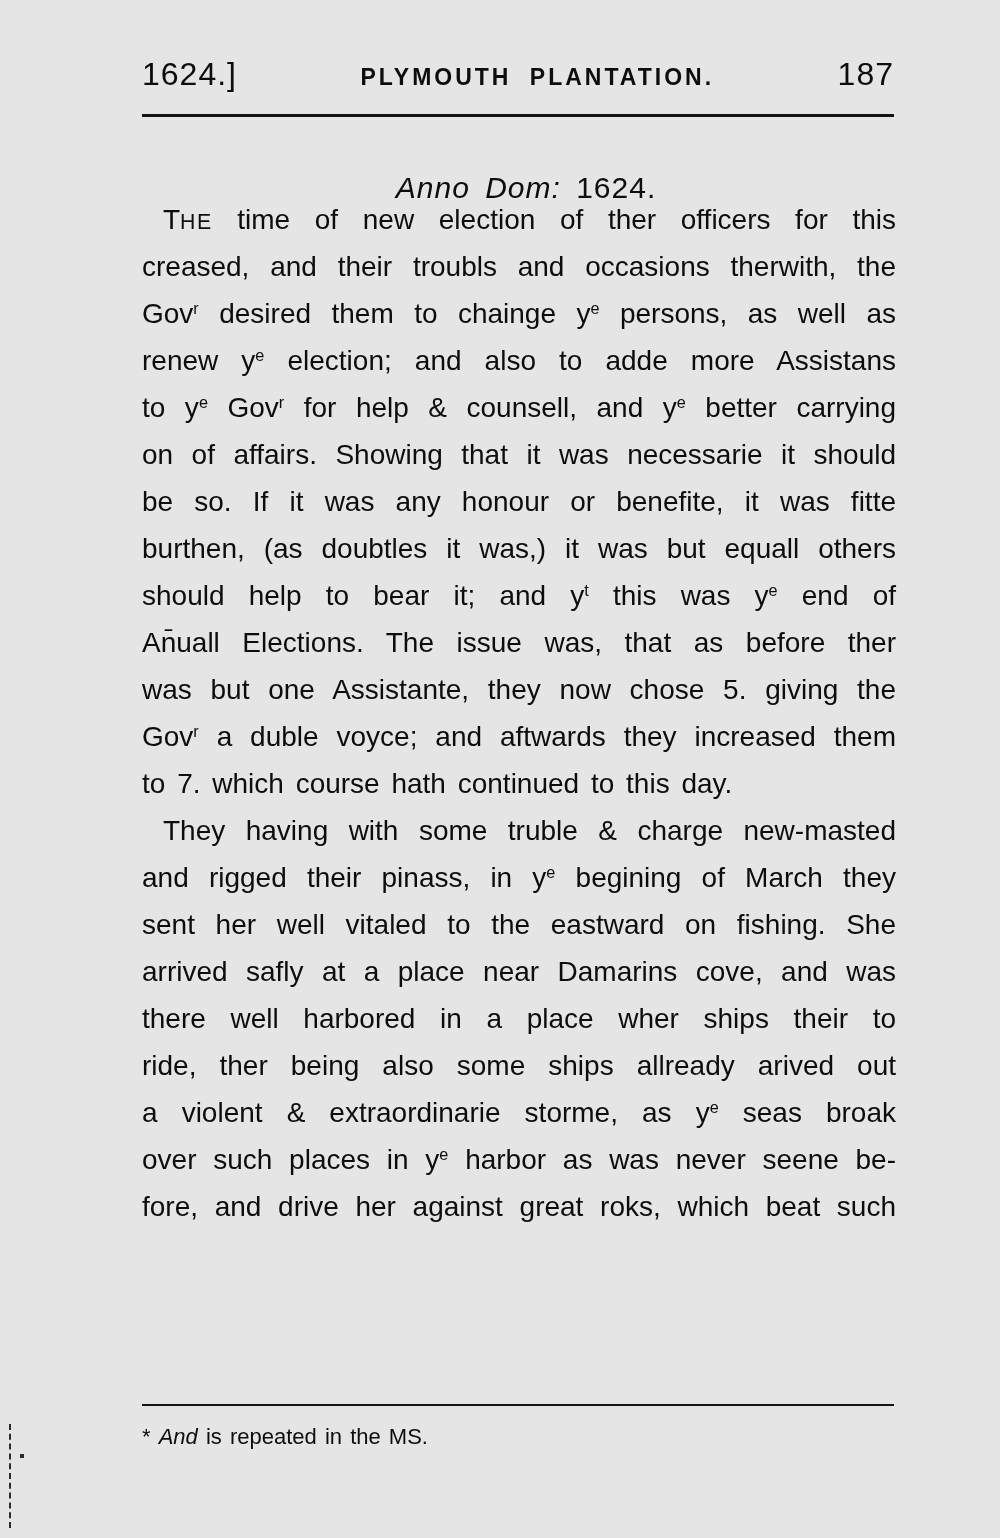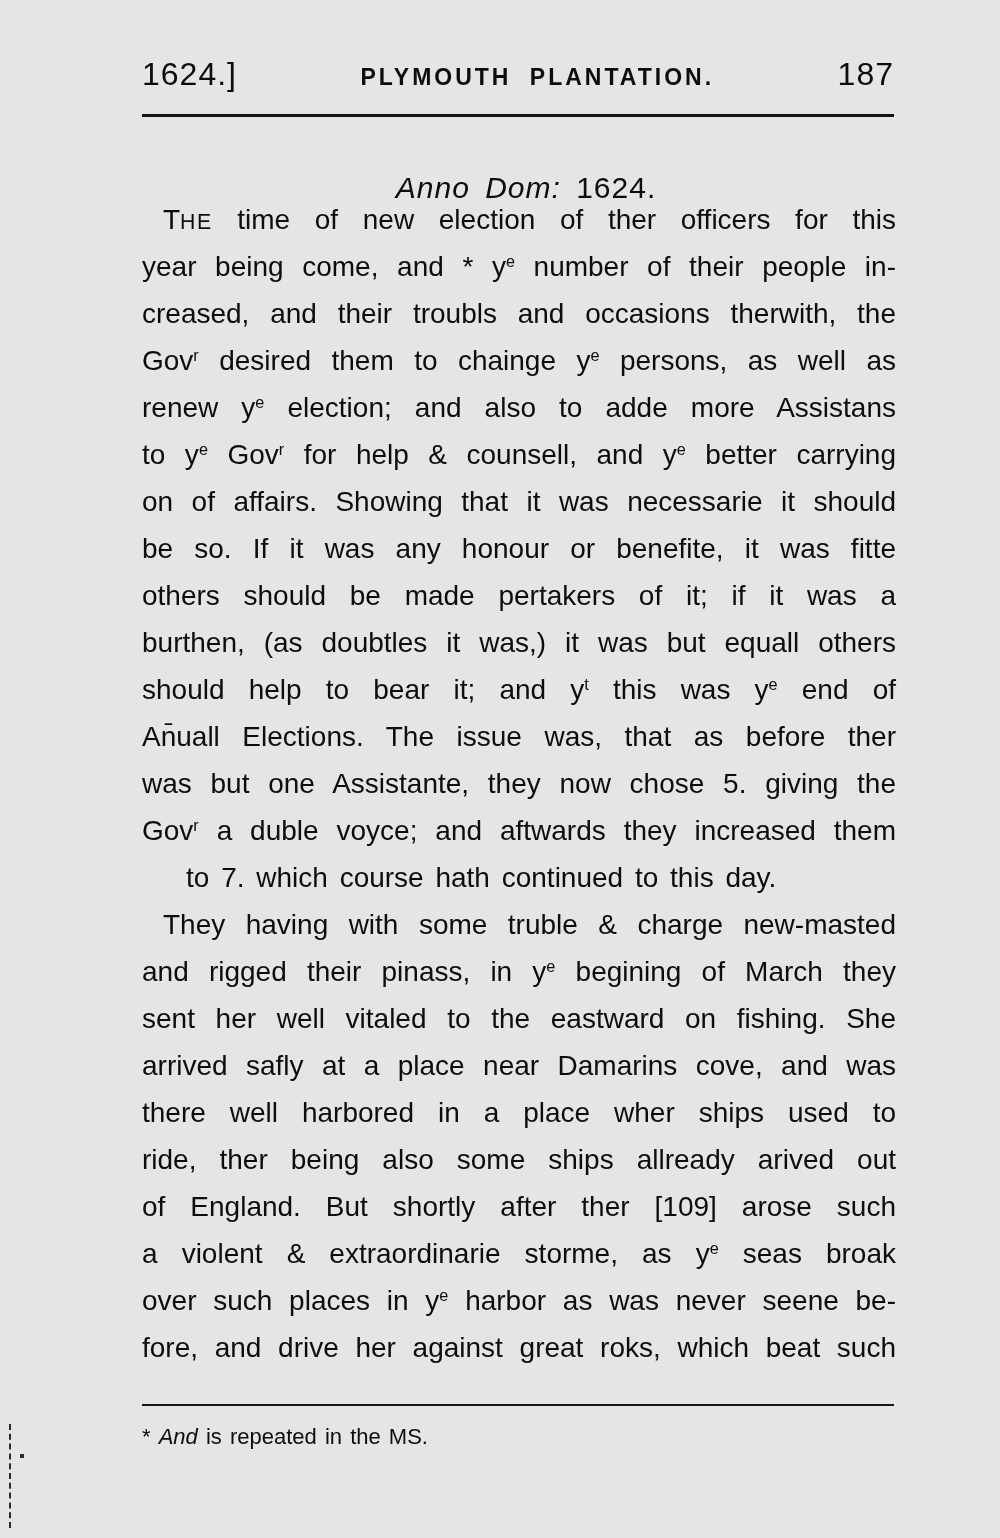--- a/index.html
+++ b/index.html
@@ -66,21 +66,20 @@
     word-spacing: 4px;
   }
   .line {
     height: 47px;
     text-align: justify;
     text-align-last: justify;
   }
   .line.unjustified {
     text-align: center;
     text-align-last: left;
-    margin-left: 44px;
   }
   .line.indent {
     text-indent: 21px;
   }
   .line sup {
     font-size: 58%;
     line-height: 0;
     vertical-align: 0.55em;
   }
   .sc {
@@ -134,41 +133,38 @@
     <span class="h-title">PLYMOUTH PLANTATION.</span>
     <span class="h-side">187</span>
   </header>
 
   <div class="head-rule"></div>
 
   <h2 class="chapter-heading"><i>Anno Dom:</i> 1624.</h2>
 
   <main class="body-text">
       <div class="line indent">T<span class="sc">HE</span> time of new election of ther officers for this</div>
-      <div class="line">year being come, and * y<sup>e</sup> number of their people in-</div>
       <div class="line">creased, and their troubls and occasions therwith, the</div>
       <div class="line">Gov<sup>r</sup> desired them to chainge y<sup>e</sup> persons, as well as</div>
       <div class="line">renew y<sup>e</sup> election; and also to adde more Assistans</div>
       <div class="line">to y<sup>e</sup> Gov<sup>r</sup> for help &amp; counsell, and y<sup>e</sup> better carrying</div>
       <div class="line">on of affairs.  Showing that it was necessarie it should</div>
       <div class="line">be so.  If it was any honour or benefite, it was fitte</div>
-      <div class="line">others should be made pertakers of it; if it was a</div>
       <div class="line">burthen, (as doubtles it was,) it was but equall others</div>
       <div class="line">should help to bear it; and y<sup>t</sup> this was y<sup>e</sup> end of</div>
       <div class="line">An̄uall Elections.  The issue was, that as before ther</div>
       <div class="line">was but one Assistante, they now chose 5. giving the</div>
       <div class="line">Gov<sup>r</sup> a duble voyce; and aftwards they increased them</div>
       <div class="line unjustified">to 7. which course hath continued to this day.</div>
       <div class="line indent">They having with some truble &amp; charge new-masted</div>
       <div class="line">and rigged their pinass, in y<sup>e</sup> begining of March they</div>
       <div class="line">sent her well vitaled to the eastward on fishing.  She</div>
       <div class="line">arrived safly at a place near Damarins cove, and was</div>
-      <div class="line">there well harbored in a place wher ships used to</div>
+      <div class="line">there well harbored in a place wher ships their to</div>
       <div class="line">ride, ther being also some ships allready arived out</div>
-      <div class="line">of England.  But shortly after ther [109] arose such</div>
       <div class="line">a violent &amp; extraordinarie storme, as y<sup>e</sup> seas broak</div>
       <div class="line">over such places in y<sup>e</sup> harbor as was never seene be-</div>
       <div class="line">fore, and drive her against great roks, which beat such</div>
     </main>
 
   <div class="foot-rule"></div>
   <div class="footnote">* <i>And</i> is repeated in the MS.</div>
 
   <div class="scan-artifact"></div>
 

